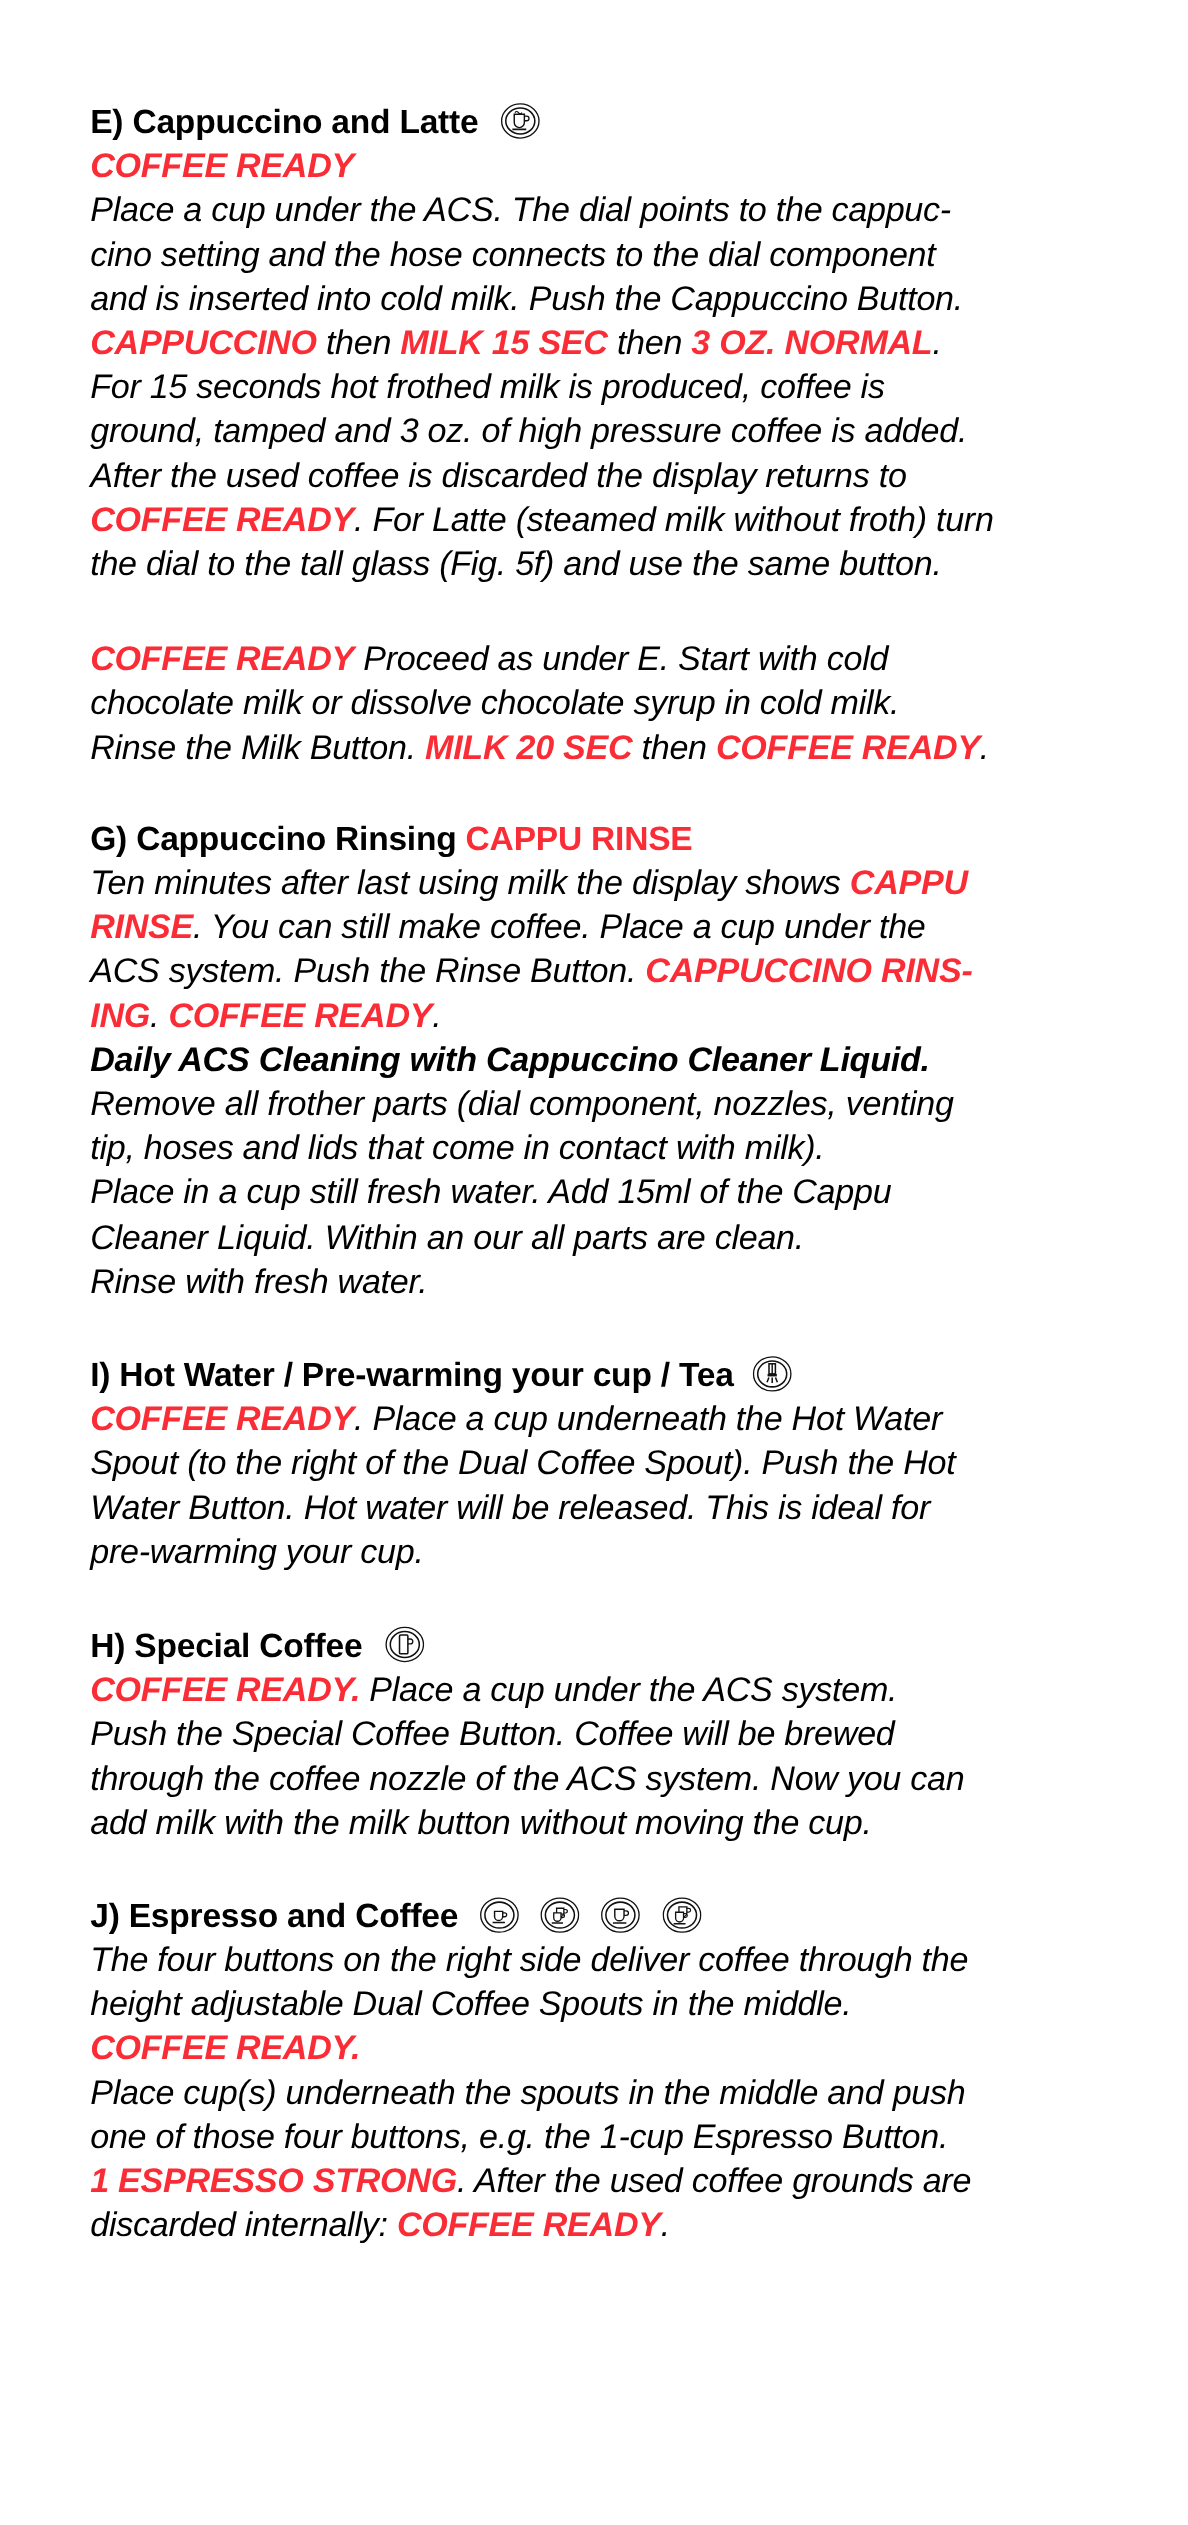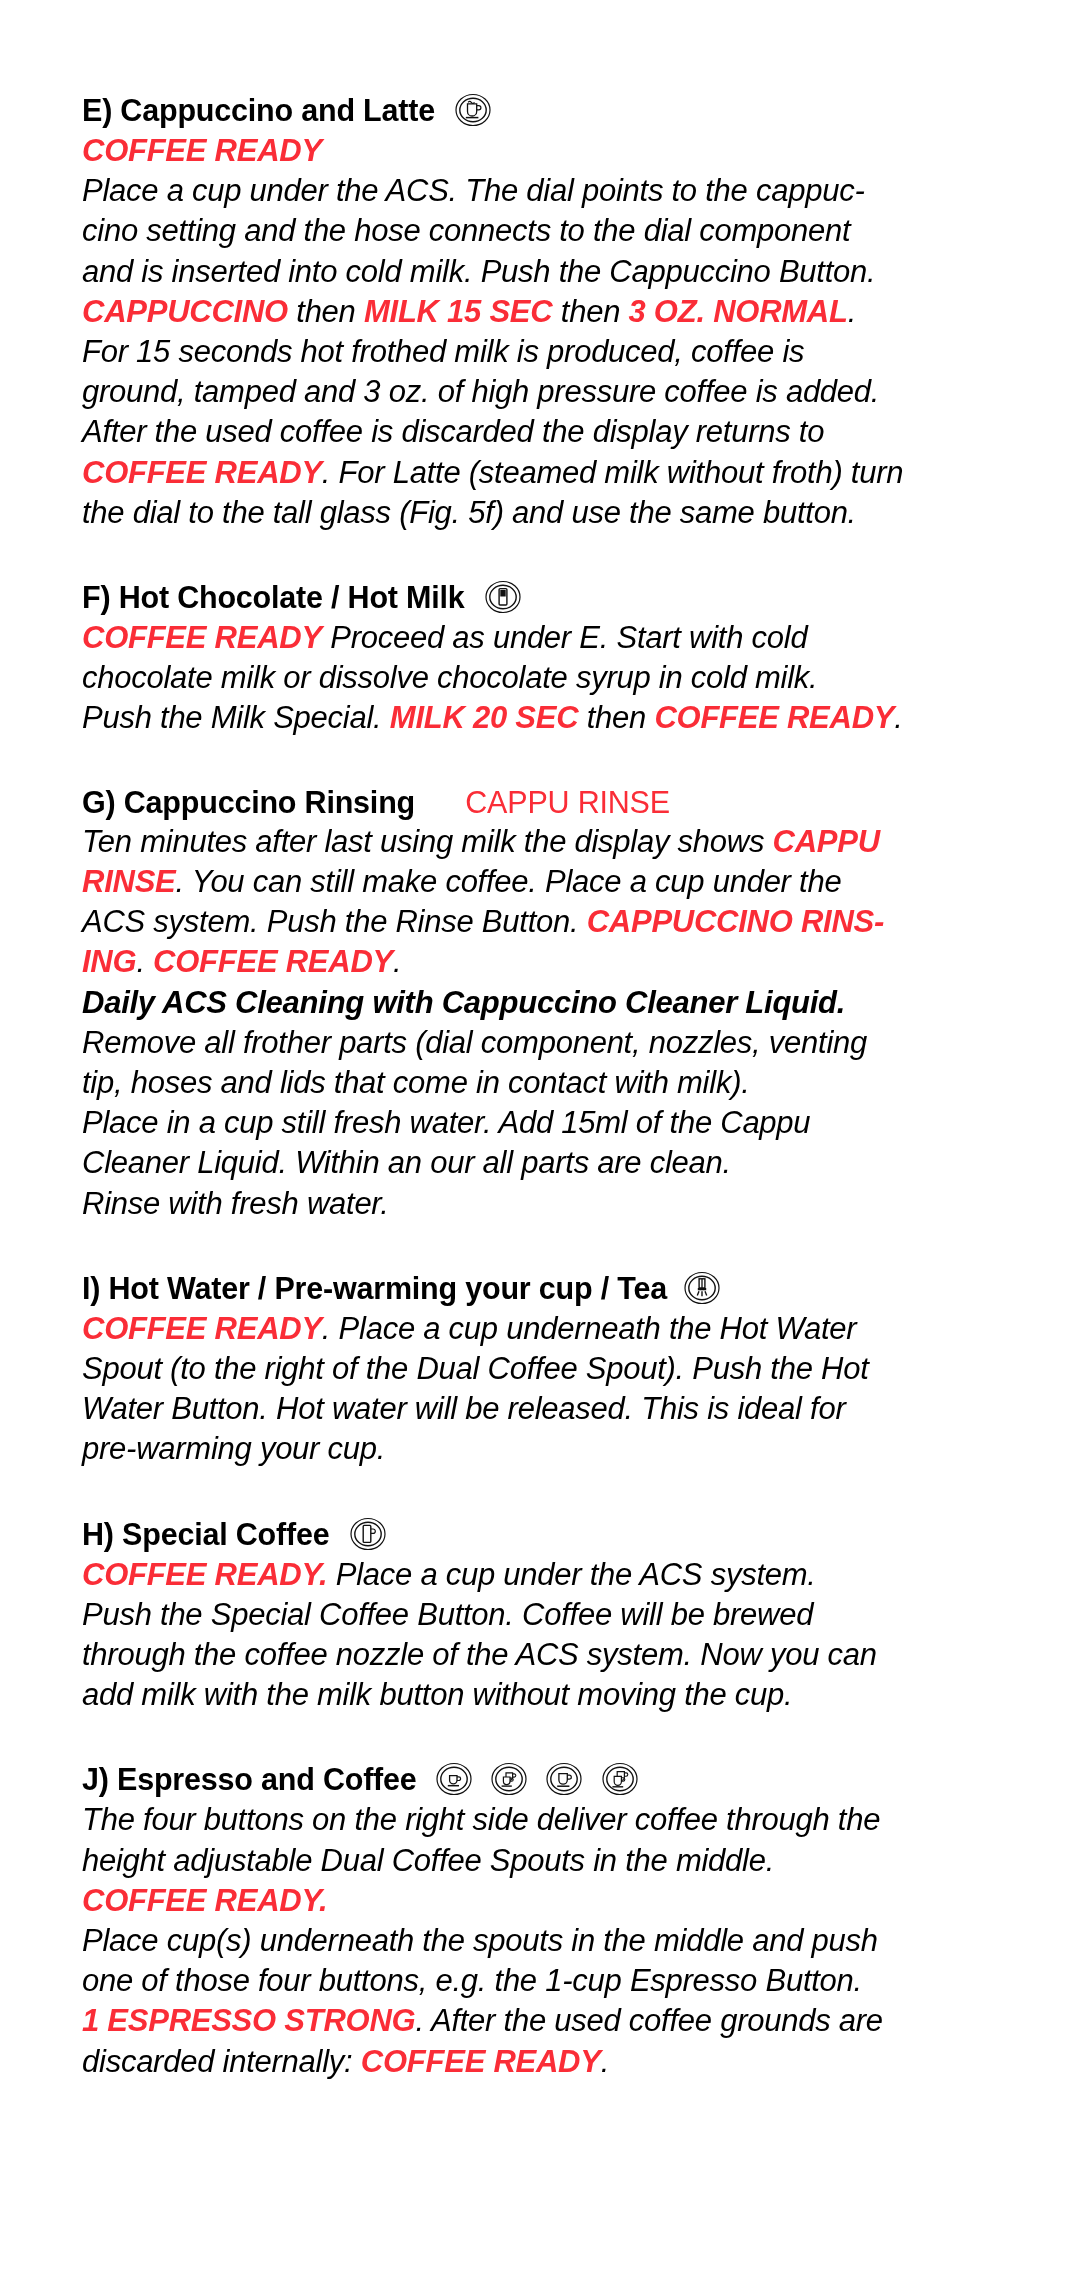--- a/index.html
+++ b/index.html
@@ -44,21 +44,21 @@
   .sub-bold {
     font-weight: bold;
     font-size: 30.5px;
     line-height: 40.2px;
     letter-spacing: -0.2px;
   }
   .red {
     color: #fa2d37;
     font-weight: bold;
   }
-  .heading .red { font-weight: normal; margin-left: 42px; }
+  .heading .red { font-weight: bold; }
 
   
   .icon-badge {
     display: inline-block;
     vertical-align: -7px;
     margin-left: 12px;
     width: 36px;
     height: 36px;
   }
   .icon-badge.tight { margin-left: 9px; }
@@ -85,32 +85,21 @@
         </svg>
       </span>
     </h2>
     <p class="para">
       <span class="red">COFFEE READY</span>
     </p>
     <p class="para"><span>Place a cup under the ACS. The dial points to the cappuc-</span><br><span>cino setting and the hose connects to the dial component</span><br><span>and is inserted into cold milk. Push the Cappuccino Button.</span><br><span class="red">CAPPUCCINO</span><span> then </span><span class="red">MILK 15 SEC</span><span> then </span><span class="red">3 OZ. NORMAL</span><span>.</span><br><span>For 15 seconds hot frothed milk is produced, coffee is</span><br><span>ground, tamped and 3 oz. of high pressure coffee is added.</span><br><span>After the used coffee is discarded the display returns to</span><br><span class="red">COFFEE READY</span><span>. For Latte (steamed milk without froth) turn</span><br><span>the dial to the tall glass (Fig. 5f) and use the same button.</span></p>
   </div>
 
   <div class="section">
-    <h2 class="heading">
-      <span>F) Hot Chocolate / Hot Milk</span>
-      <span class="icon-badge">
-        <svg viewBox="0 0 36 36">
-          <ellipse cx="18" cy="18" rx="17" ry="15.5" fill="none" stroke="#111" stroke-width="1.2"></ellipse>
-          <ellipse cx="18" cy="18" rx="13.2" ry="11.8" fill="none" stroke="#111" stroke-width="1.4"></ellipse>
-          <rect x="14.1" y="9.6" width="7.8" height="16.4" rx="1" fill="none" stroke="#111" stroke-width="1.4"></rect>
-          <rect x="15.3" y="10.9" width="5.4" height="6.6" fill="#111"></rect>
-        </svg>
-      </span>
-    </h2>
-    <p class="para"><span class="red">COFFEE READY</span><span> Proceed as under E. Start with cold</span><br><span>chocolate milk or dissolve chocolate syrup in cold milk.</span><br><span>Push the Milk Special. </span><span class="red">MILK 20 SEC</span><span> then </span><span class="red">COFFEE READY</span><span>.</span></p>
+    <p class="para"><span class="red">COFFEE READY</span><span> Proceed as under E. Start with cold</span><br><span>chocolate milk or dissolve chocolate syrup in cold milk.</span><br><span>Rinse the Milk Button. </span><span class="red">MILK 20 SEC</span><span> then </span><span class="red">COFFEE READY</span><span>.</span></p>
   </div>
 
   <div class="section">
     <h2 class="heading">
       <span>G) Cappuccino Rinsing </span><span class="red">CAPPU RINSE</span>
     </h2>
     <p class="para"><span>Ten minutes after last using milk the display shows </span><span class="red">CAPPU</span><br><span class="red">RINSE</span><span>. You can still make coffee. Place a cup under the</span><br><span>ACS system. Push the Rinse Button. </span><span class="red">CAPPUCCINO RINS-</span><br><span class="red">ING</span><span>. </span><span class="red">COFFEE READY</span><span>.</span></p>
     <p class="para sub-bold">Daily ACS Cleaning with Cappuccino Cleaner Liquid.</p>
     <p class="para"><span>Remove all frother parts (dial component, nozzles, venting</span><br><span>tip, hoses and lids that come in contact with milk).</span><br><span>Place in a cup still fresh water. Add 15ml of the Cappu</span><br><span>Cleaner Liquid. Within an our all parts are clean.</span><br><span>Rinse with fresh water.</span></p>
   </div>

